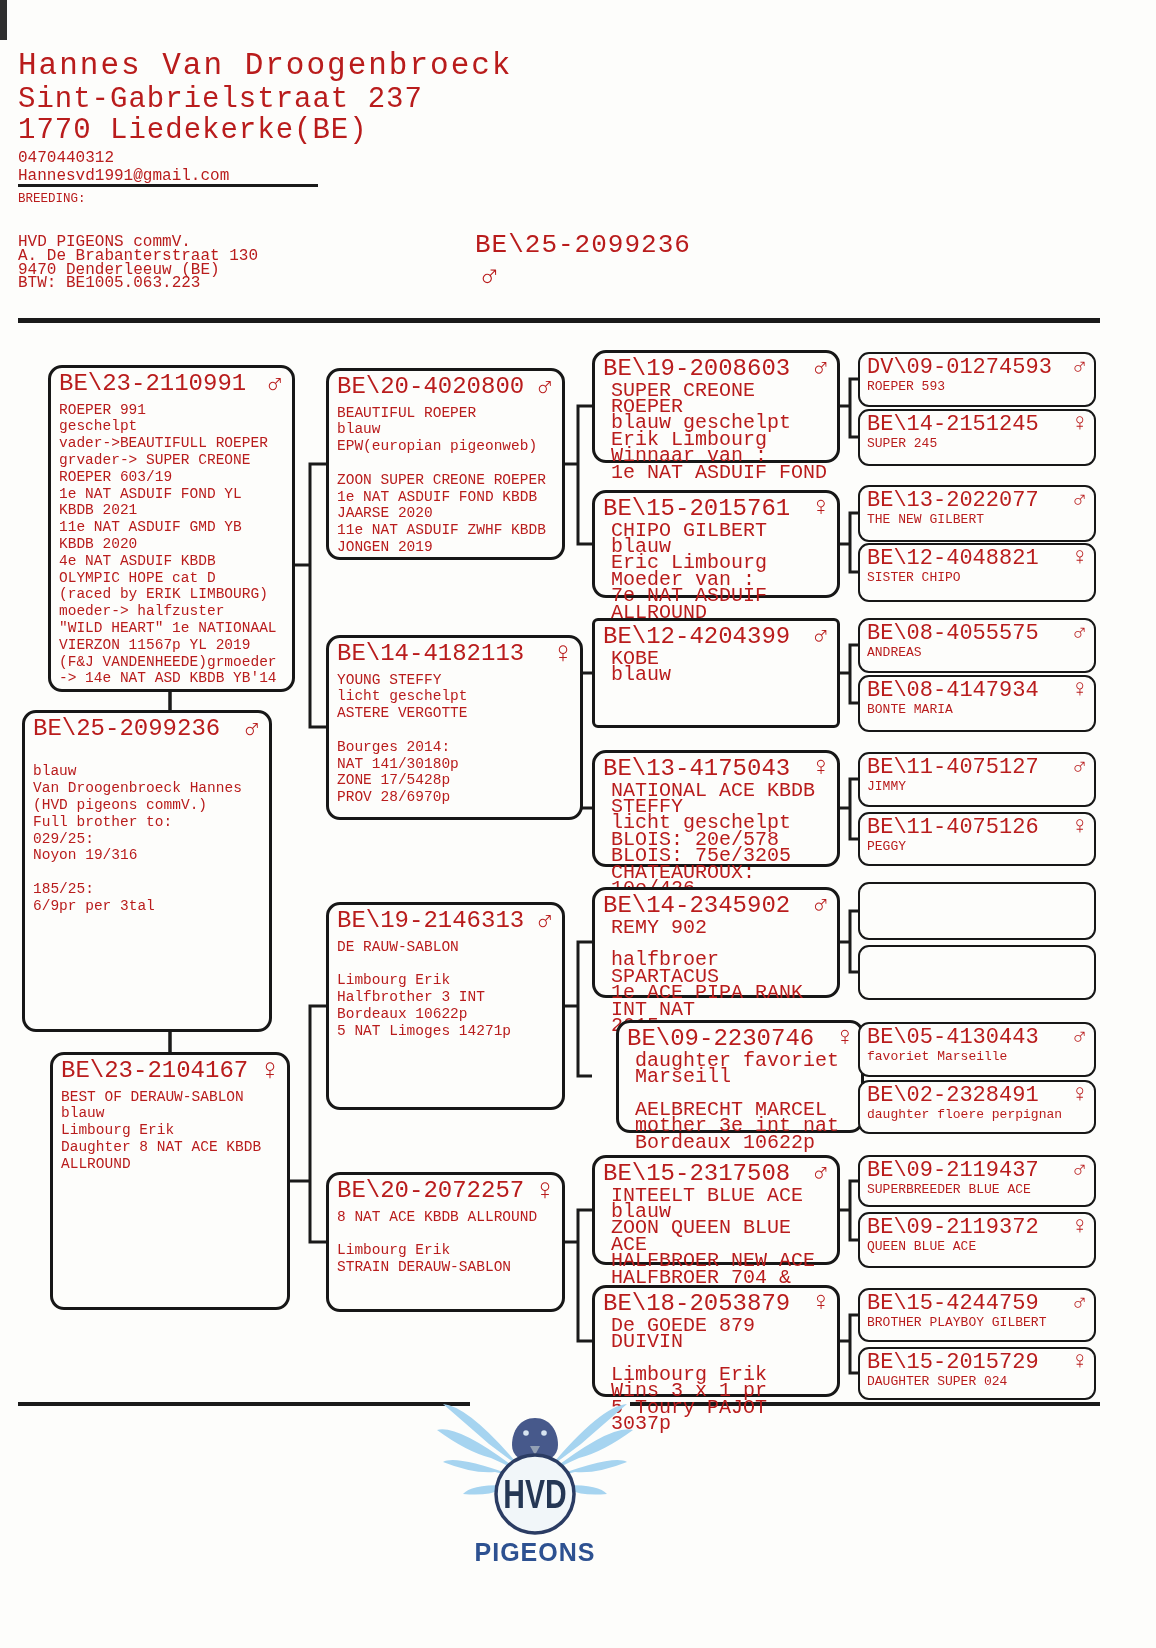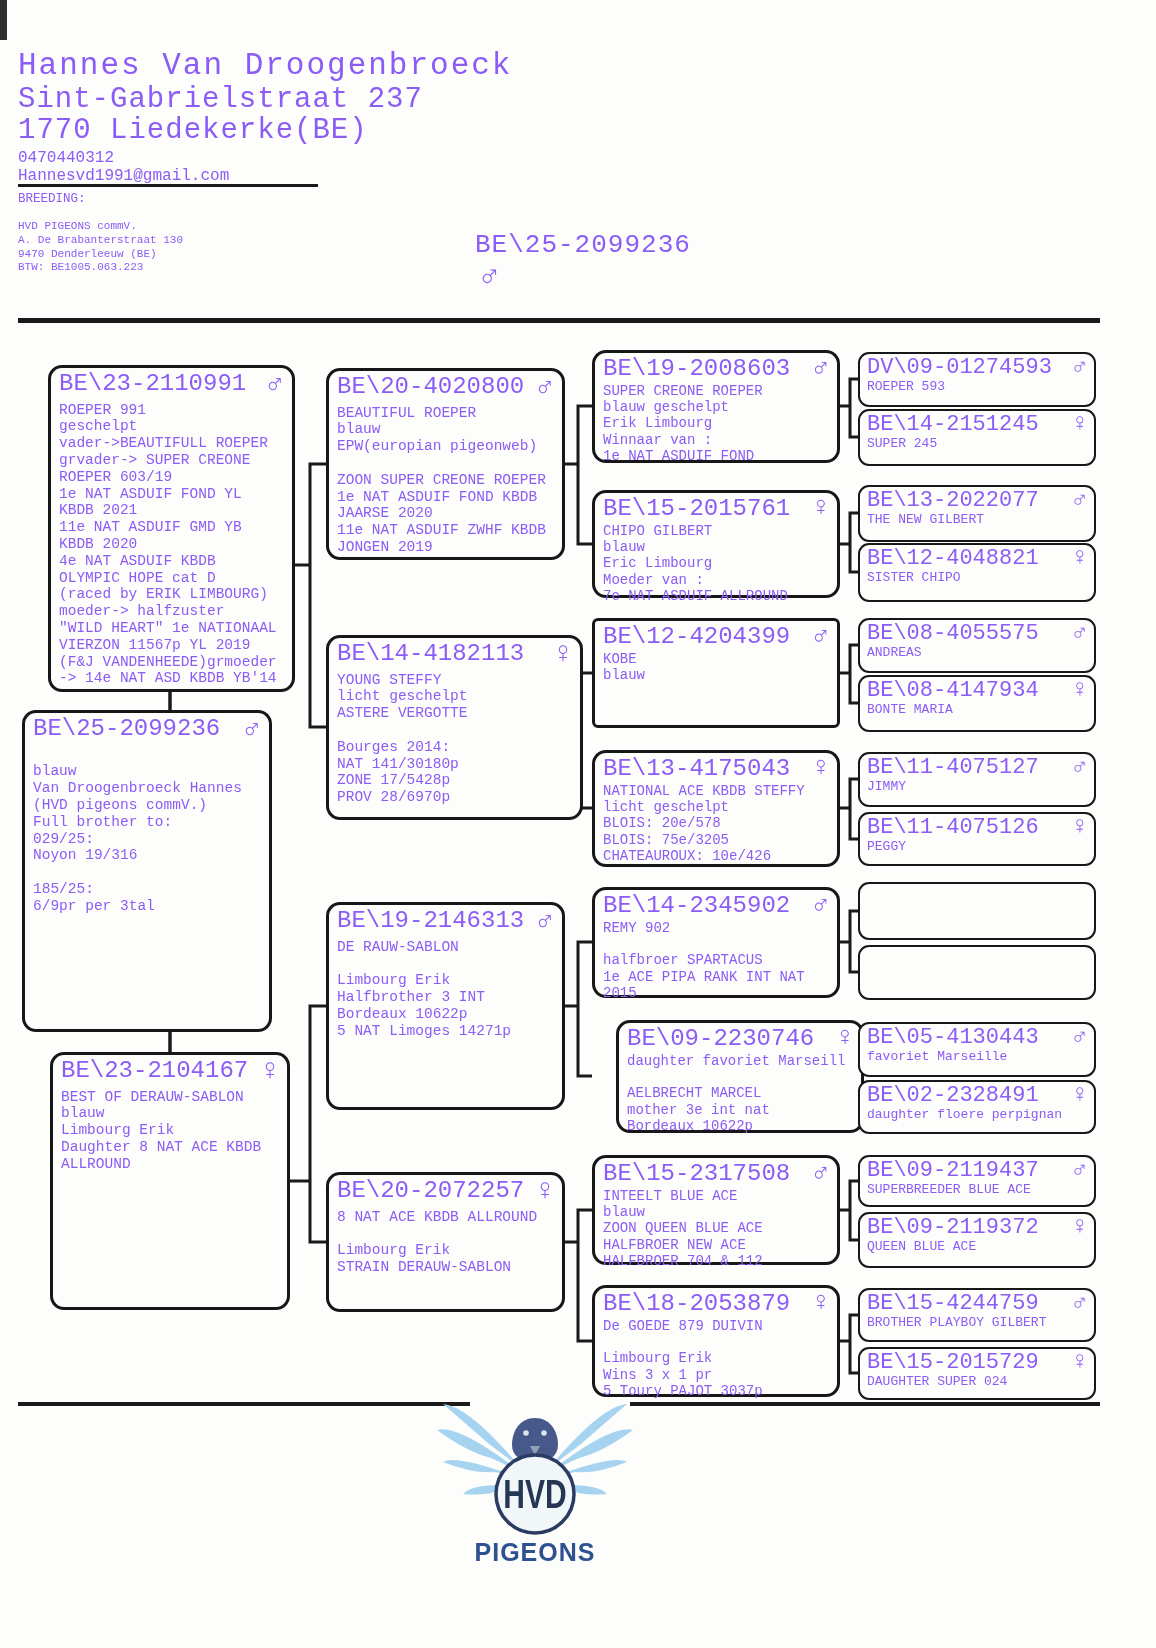--- a/index.html
+++ b/index.html
@@ -1,37 +1,37 @@
 <!DOCTYPE html>
 <html><head>
 <meta charset="utf-8">
 <style>
   html,body{margin:0;padding:0;background:#ffffff;}
   #page{position:relative;width:1156px;height:1648px;background:#fdfdfb;overflow:hidden;
-        font-family:"Liberation Mono","DejaVu Sans Mono",monospace;color:#8b5cf6;}
+        font-family:"Liberation Mono","DejaVu Sans Mono",monospace;color:#b91c1c;}
   
   #owner-block{position:absolute;left:18px;top:48px;}
   .owner-name{font-size:31px;letter-spacing:2px;line-height:36px;}
   .owner-street{font-size:29px;letter-spacing:1px;line-height:31px;}
   .owner-city{font-size:29px;letter-spacing:1px;line-height:31px;}
   .owner-phone{font-size:16px;line-height:18px;margin-top:3px;}
   .owner-email{font-size:16px;line-height:18px;}
   .rule{position:absolute;background:#1a1a1a;}
   .breeding{position:absolute;left:18px;top:192px;font-size:12.5px;}
-  .company{position:absolute;left:18px;top:220px;font-size:11px;line-height:13.8px;white-space:pre-line;}
+  .company{position:absolute;left:18px;top:236px;font-size:16px;line-height:13.8px;white-space:pre-line;}
   #subject-label{position:absolute;left:475px;top:230px;font-size:26px;letter-spacing:1px;}
   #subject-label-sex{position:absolute;left:480px;top:258px;font-size:32px;font-weight:bold;}
   
   .pbox{position:absolute;border:3px solid #171717;border-radius:14px;background:#fdfdfb;
         box-sizing:border-box;padding:3px 8px;}
   .phead{display:flex;justify-content:space-between;align-items:flex-start;font-size:24px;line-height:1.05;white-space:nowrap;}
   .sex{font-weight:bold;font-size:29px;line-height:0.95;margin-left:2px;}
   .pbody{font-size:14.5px;line-height:16.8px;white-space:pre-line;margin-top:3px;}
   .c3 .phead{font-size:24px;}
-  .c3 .pbody{font-size:14px;line-height:16.4px;margin-top:1px;}
+  .c3 .pbody{font-size:20px;line-height:16.4px;margin-top:1px;margin-left:8px;}
   .c3 .sex{font-size:27px;}
   .c4{border-width:2.5px;border-radius:11px;padding:2px 7px;}
   .c4 .phead{font-size:22px;}
   .c4 .sex{font-size:24px;}
   .c4 .sub{font-size:13px;line-height:15px;white-space:pre-line;}
   #connectors{position:absolute;left:0;top:0;}
   #scan-mark{position:absolute;left:0;top:0;width:7px;height:40px;background:#2f2f2f;}
   #logo{position:absolute;left:433px;top:1396px;}
   .logo-word{font-family:"Liberation Sans","DejaVu Sans",sans-serif;}
 </style>

